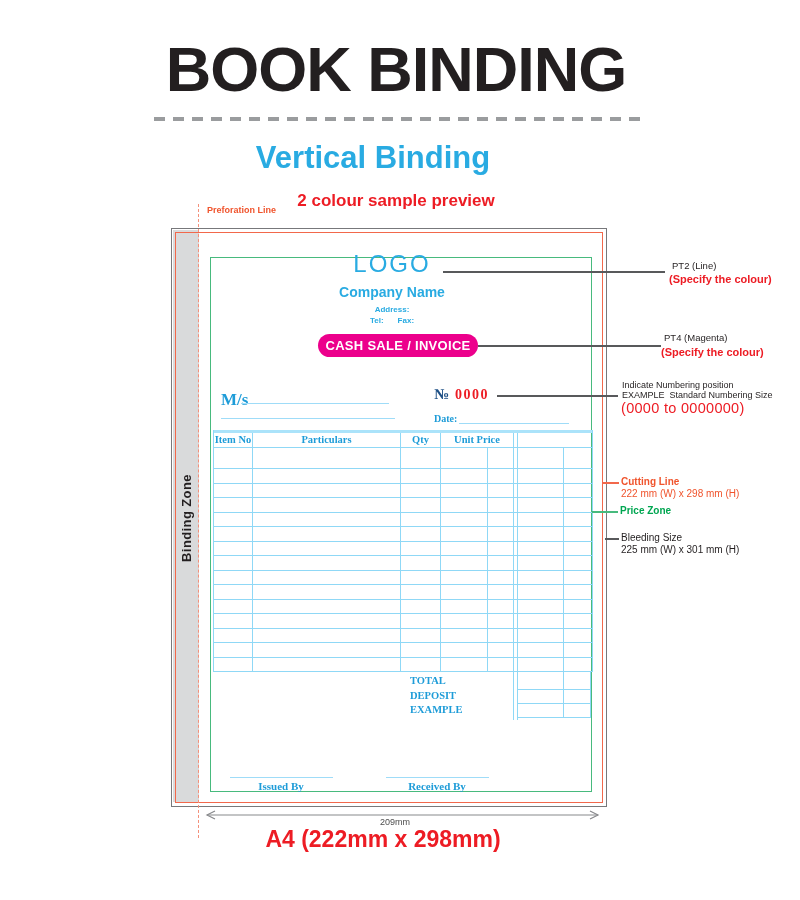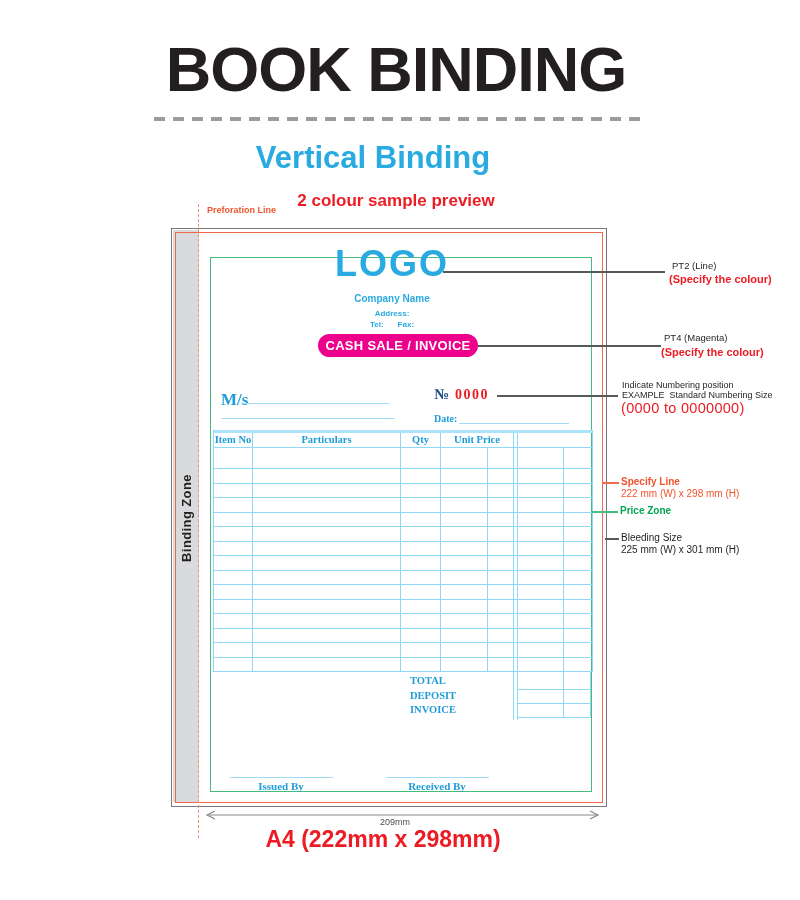--- a/index.html
+++ b/index.html
@@ -20,22 +20,22 @@
   .binding-strip{left:173px;top:230px;width:26px;height:572px;background:#D9DADB;}
   .cut-box{left:175px;top:232px;width:428px;height:571px;border:1.5px solid #F2684B;box-sizing:border-box;}
   .perf-line{left:198px;top:204px;width:0;height:634px;border-left:1.5px dashed #F4907A;}
   .safety-box{left:210px;top:257px;width:382px;height:535px;border:1.5px solid #47BA7D;box-sizing:border-box;}
   .perf-label{left:207px;top:205px;font-size:9px;font-weight:bold;color:#F0542D;}
   .binding-label{left:186px;top:518px;transform:translate(-50%,-50%) rotate(-90deg);
                  font-size:13px;font-weight:bold;color:#231F20;letter-spacing:.4px;white-space:nowrap;}
 
   
   .logo-block{left:0;right:16px;top:248px;text-align:center;color:#29ABE2;}
-  .logo-text{font-size:36px;font-weight:bold;letter-spacing:2px;line-height:32px;}
-  .company{font-size:10px;font-weight:bold;margin-top:13px;}
+  .logo-text{font-size:24px;font-weight:normal;letter-spacing:2px;line-height:32px;}
+  .company{font-size:14px;font-weight:bold;margin-top:4px;}
   .addr{font-size:8px;font-weight:bold;margin-top:5px;}
   .telfax{font-size:8px;font-weight:bold;margin-top:2px;display:flex;justify-content:center;gap:14px;}
   .pill{left:318px;top:334px;width:160px;height:23px;border-radius:12px;background:#EC008C;
         color:#fff;font-size:13px;font-weight:bold;text-align:center;line-height:23px;letter-spacing:.3px;}
 
   .serif{font-family:"Liberation Serif",serif;font-weight:bold;color:#1E9CD8;}
   .ms{left:221px;top:390px;font-size:17px;}
   .uline{height:0;border-bottom:1px solid #9FDCF8;}
   .numero{left:434px;top:386px;font-size:15px;color:#1D4F85;}
   .numero .val{font-size:14px;color:#ED1C24;letter-spacing:1.5px;margin-left:6px;}
@@ -271,42 +271,42 @@
 
   <div class="abs sline" style="left:513px;top:672px;width:1px;height:48px;"></div>
   <div class="abs sline" style="left:517px;top:672px;width:1px;height:48px;"></div>
   <div class="abs sline" style="left:563px;top:672px;width:1px;height:45px;"></div>
   <div class="abs sline" style="left:590px;top:672px;width:1px;height:45px;"></div>
   <div class="abs sline" style="left:517px;top:689px;width:74px;height:1px;"></div>
   <div class="abs sline" style="left:517px;top:703px;width:74px;height:1px;"></div>
   <div class="abs sline" style="left:517px;top:717px;width:74px;height:1px;"></div>
   <div class="abs serif sum-label" style="left:410px;top:675px;">TOTAL</div>
   <div class="abs serif sum-label" style="left:410px;top:690px;">DEPOSIT</div>
-  <div class="abs serif sum-label" style="left:410px;top:704px;">INVOICE</div>
+  <div class="abs serif sum-label" style="left:410px;top:704px;">EXAMPLE</div>
 
   <div class="abs sig-line" style="left:230px;top:777px;"></div>
   <div class="abs serif sig-label" style="left:231px;top:780px;">Issued By</div>
   <div class="abs sig-line" style="left:386px;top:777px;"></div>
   <div class="abs serif sig-label" style="left:387px;top:780px;">Received By</div>
 
   <div class="abs leader" style="left:443px;top:271px;width:222px;"></div>
   <div class="abs leader" style="left:478px;top:345px;width:183px;"></div>
   <div class="abs leader" style="left:497px;top:395px;width:121px;"></div>
   <div class="abs leader" style="left:603px;top:482px;width:16px;background:#F2684B;"></div>
   <div class="abs leader" style="left:592px;top:511px;width:26px;background:#47BA7D;"></div>
   <div class="abs leader" style="left:605px;top:538px;width:14px;"></div>
 
   <div class="abs ann" style="left:672px;top:260px;">PT2 (Line)</div>
   <div class="abs ann-red" style="left:669px;top:273px;">(Specify the colour)</div>
   <div class="abs ann" style="left:664px;top:332px;">PT4 (Magenta)</div>
   <div class="abs ann-red" style="left:661px;top:346px;">(Specify the colour)</div>
   <div class="abs ann" style="left:622px;top:380px;font-size:9px;">Indicate Numbering position</div>
   <div class="abs ann" style="left:622px;top:390px;font-size:9px;">EXAMPLE  Standard Numbering Size</div>
   <div class="abs ann-num3" style="left:621px;top:400px;">(0000 to 0000000)</div>
-  <div class="abs ann-cut bold" style="left:621px;top:476px;">Specify Line</div>
+  <div class="abs ann-cut bold" style="left:621px;top:476px;">Cutting Line</div>
   <div class="abs ann-cut" style="left:621px;top:488px;">222 mm (W) x 298 mm (H)</div>
   <div class="abs ann-green" style="left:620px;top:505px;">Price Zone</div>
   <div class="abs ann" style="left:621px;top:532px;font-size:10px;">Bleeding Size</div>
   <div class="abs ann" style="left:621px;top:544px;font-size:10px;">225 mm (W) x 301 mm (H)</div>
 
   <svg class="abs" style="left:199px;top:809px;" width="407" height="12">
     <line x1="8" y1="6" x2="399" y2="6" stroke="#88898C" stroke-width="1.2"></line>
     <polyline points="16,2 8,6 16,10" fill="none" stroke="#88898C" stroke-width="1.2"></polyline>
     <polyline points="391,2 399,6 391,10" fill="none" stroke="#88898C" stroke-width="1.2"></polyline>
   </svg>

